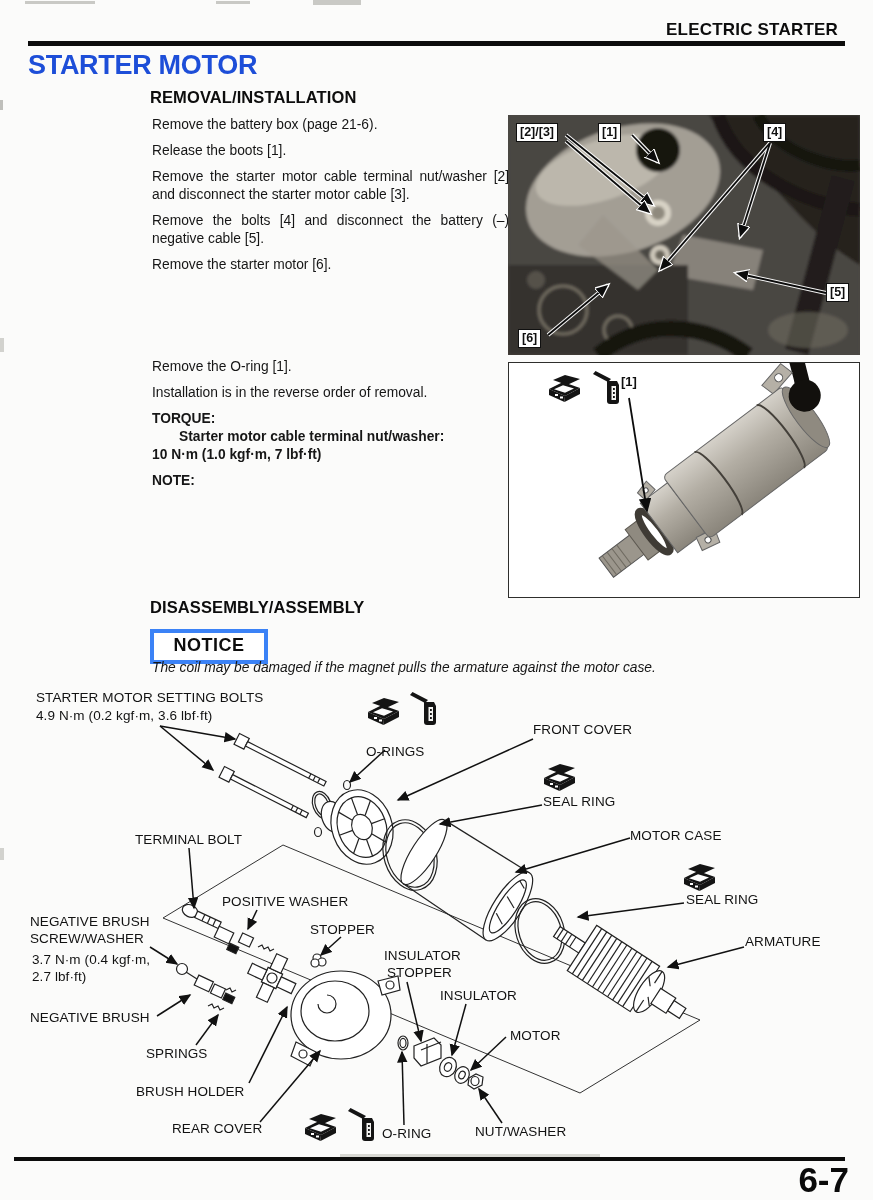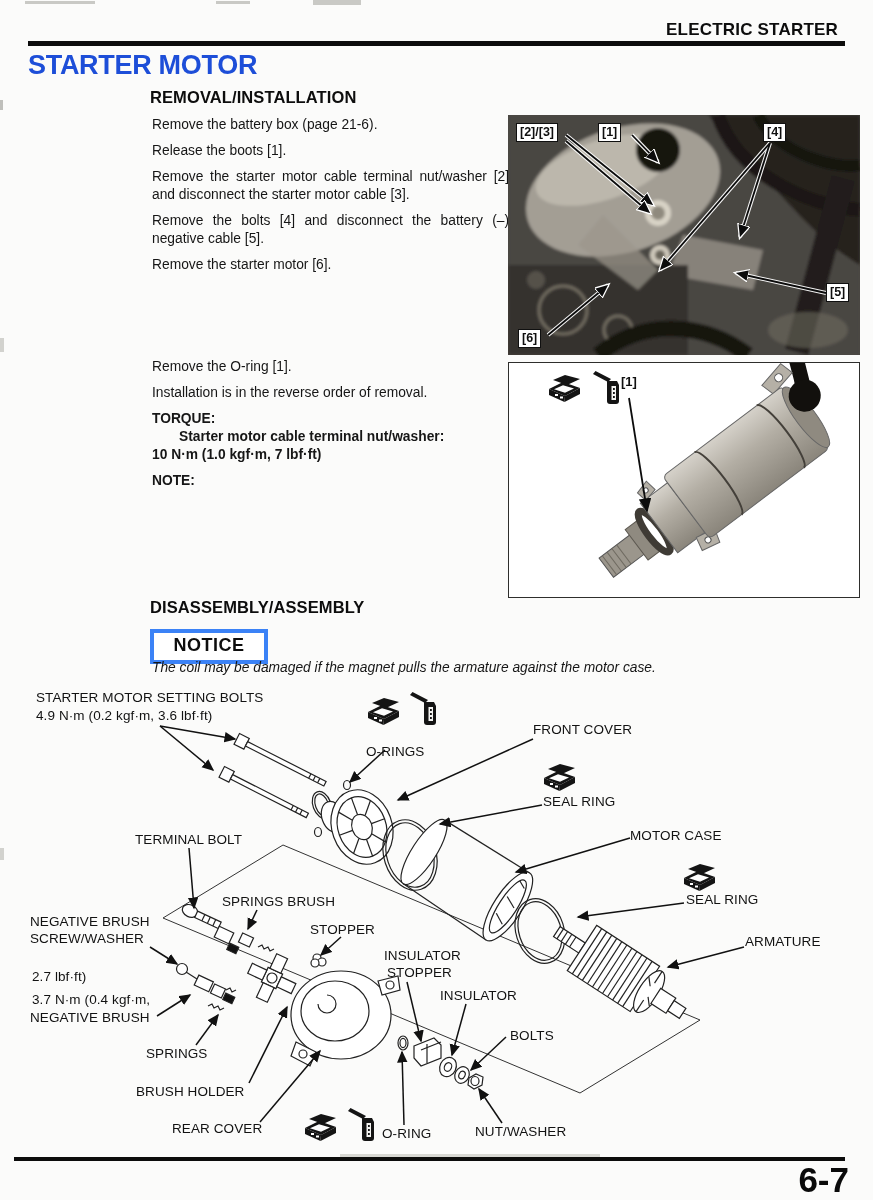--- a/index.html
+++ b/index.html
@@ -394,31 +394,31 @@
     
     <div class="lbl" style="left:36px;top:4px;">STARTER MOTOR SETTING BOLTS</div>
     <div class="lbl" style="left:36px;top:22px;">4.9 N·m (0.2 kgf·m, 3.6 lbf·ft)</div>
     <div class="lbl" style="left:366px;top:46px;margin-top:12px;">O-RINGS</div>
     <div class="lbl" style="left:533px;top:36px;">FRONT COVER</div>
     <div class="lbl" style="left:543px;top:108px;">SEAL RING</div>
     <div class="lbl" style="left:630px;top:142px;">MOTOR CASE</div>
     <div class="lbl" style="left:686px;top:206px;">SEAL RING</div>
     <div class="lbl" style="left:745px;top:248px;">ARMATURE</div>
     <div class="lbl" style="left:135px;top:146px;">TERMINAL BOLT</div>
-    <div class="lbl" style="left:222px;top:208px;">SPRINGS BRUSH</div>
+    <div class="lbl" style="left:222px;top:208px;">POSITIVE WASHER</div>
     <div class="lbl" style="left:30px;top:228px;">NEGATIVE BRUSH</div>
     <div class="lbl" style="left:30px;top:245px;">SCREW/WASHER</div>
-    <div class="lbl" style="left:32px;top:266px;margin-top:40px;">3.7 N·m (0.4 kgf·m,</div>
+    <div class="lbl" style="left:32px;top:266px;">3.7 N·m (0.4 kgf·m,</div>
     <div class="lbl" style="left:32px;top:283px;">2.7 lbf·ft)</div>
     <div class="lbl" style="left:30px;top:324px;">NEGATIVE BRUSH</div>
     <div class="lbl" style="left:310px;top:236px;">STOPPER</div>
     <div class="lbl" style="left:384px;top:262px;">INSULATOR</div>
     <div class="lbl" style="left:387px;top:279px;">STOPPER</div>
     <div class="lbl" style="left:440px;top:302px;">INSULATOR</div>
-    <div class="lbl" style="left:510px;top:342px;">BOLTS</div>
+    <div class="lbl" style="left:510px;top:342px;">MOTOR</div>
     <div class="lbl" style="left:146px;top:360px;">SPRINGS</div>
     <div class="lbl" style="left:136px;top:398px;">BRUSH HOLDER</div>
     <div class="lbl" style="left:172px;top:435px;">REAR COVER</div>
     <div class="lbl" style="left:382px;top:440px;">O-RING</div>
     <div class="lbl" style="left:475px;top:438px;">NUT/WASHER</div>
   </div>
 
   <div class="rule" style="left:14px;top:1157px;width:831px;height:4px;"></div>
   <div class="pageno">6-7</div>
 

